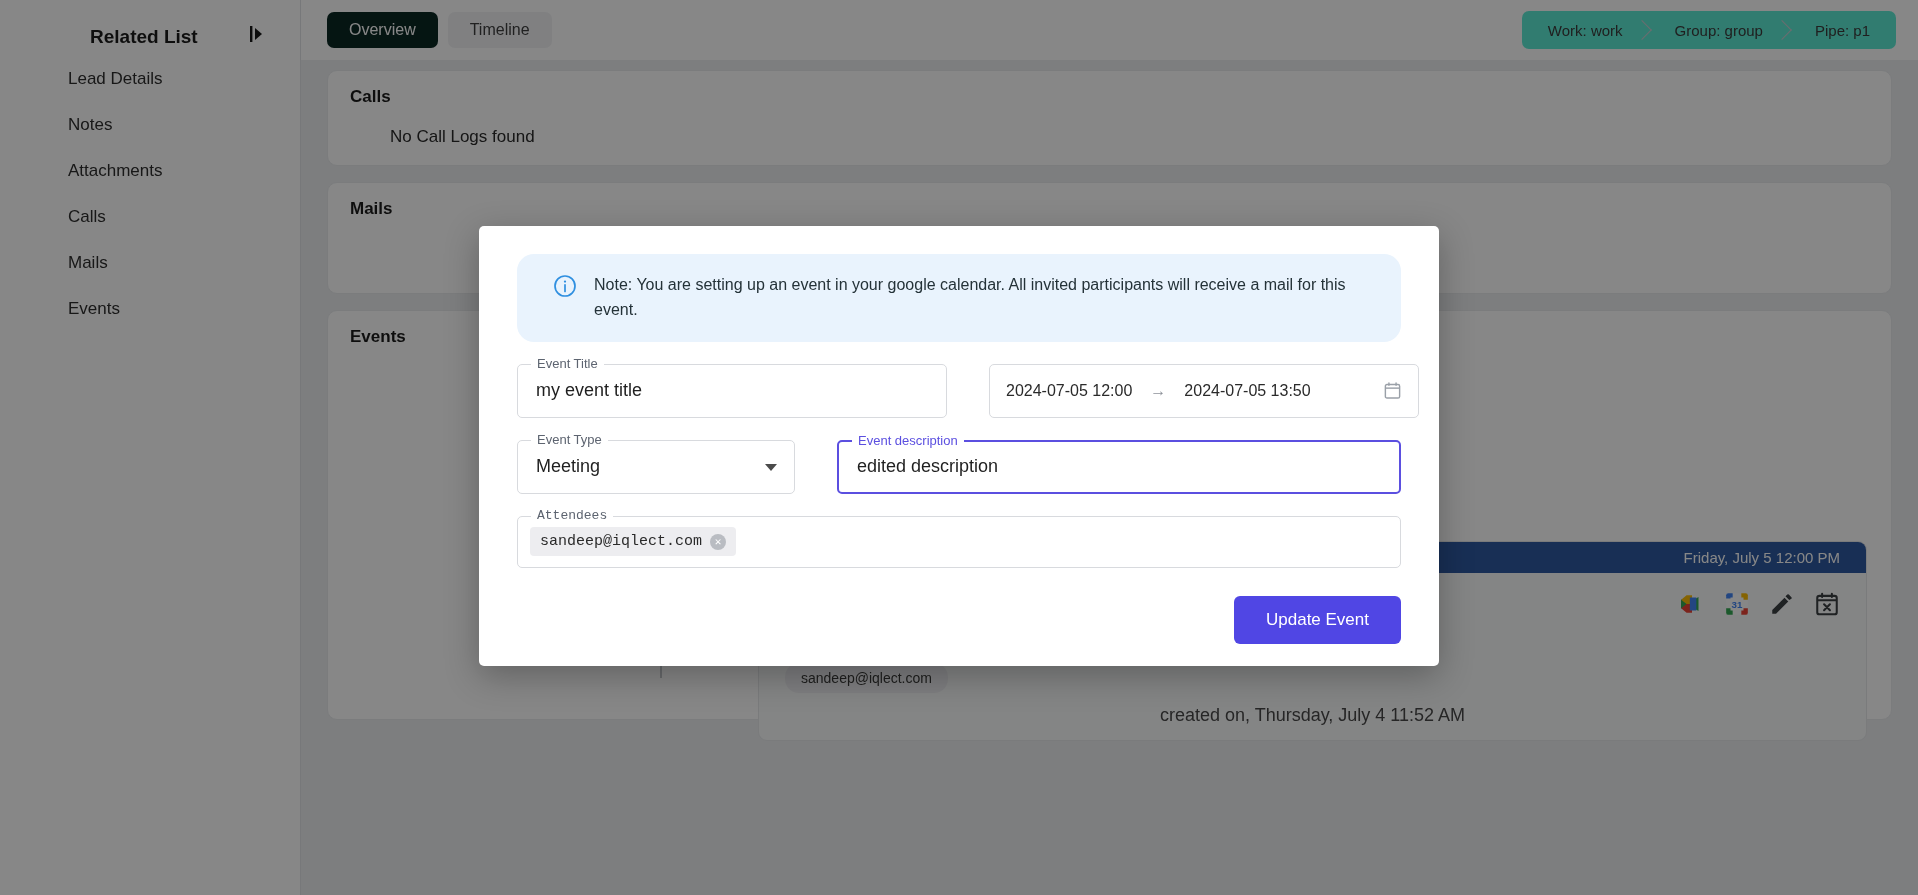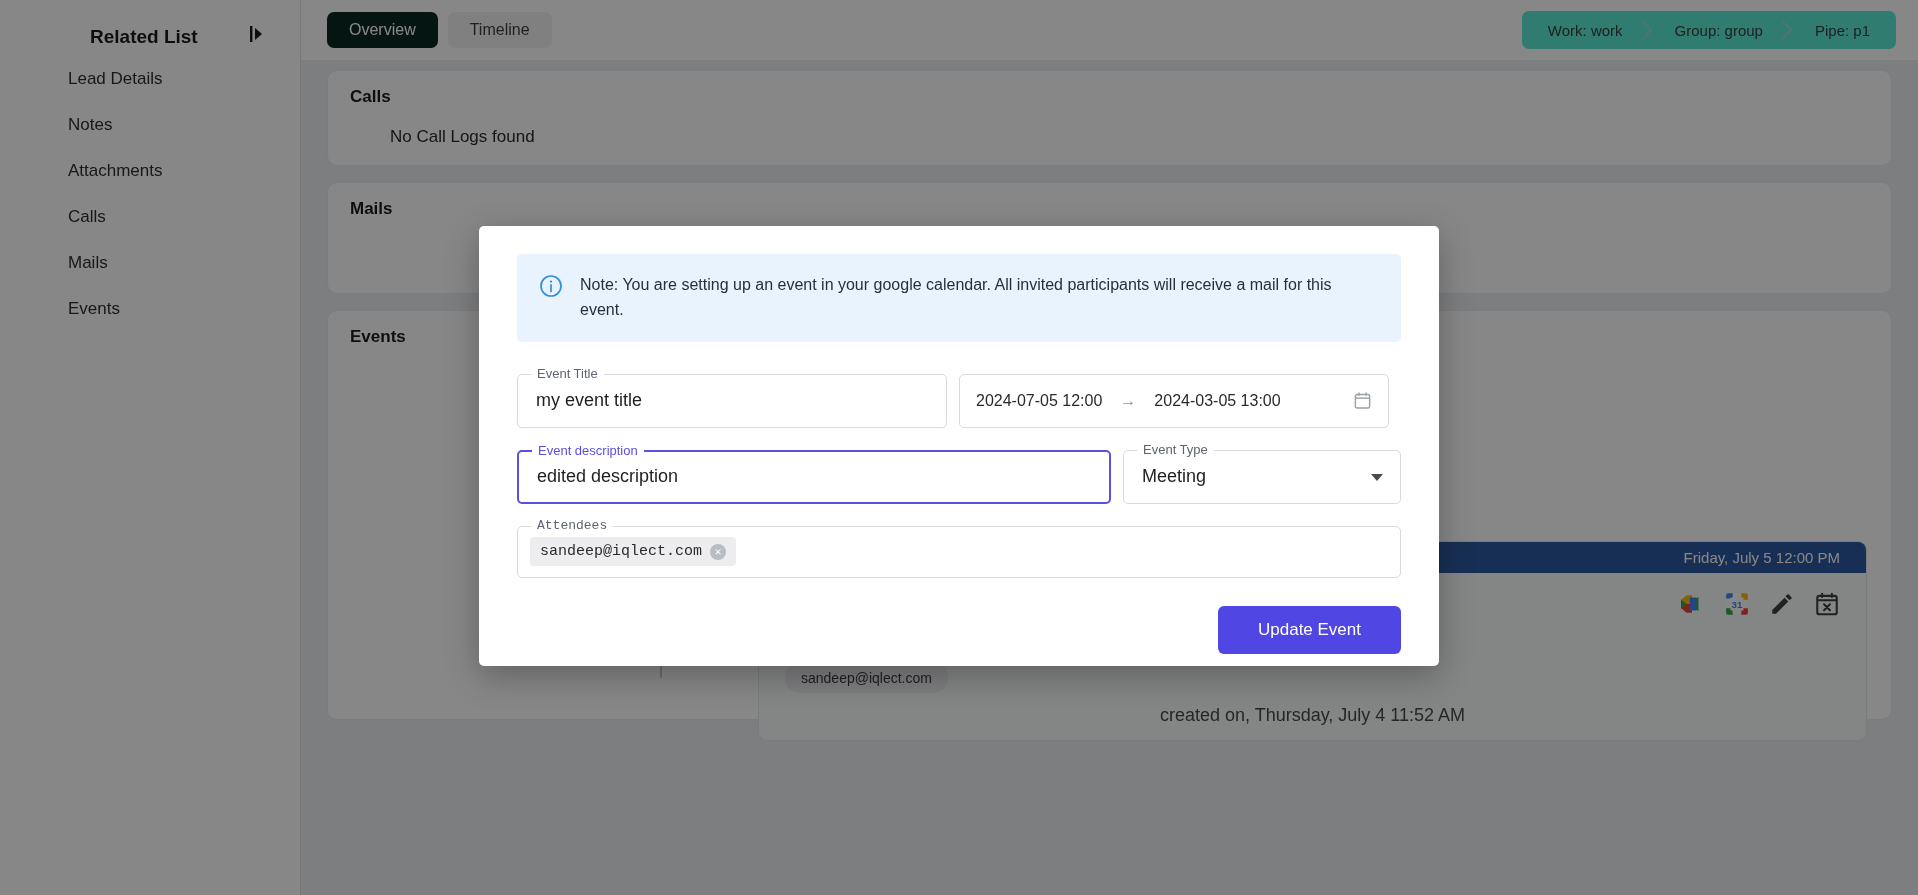--- a/index.html
+++ b/index.html
@@ -149,27 +149,27 @@
   
   .modal {
     position: absolute; left: 479px; top: 226px;
     width: 960px; height: 440px;
     background: #ffffff; border-radius: 5px;
     z-index: 60;
     padding: 28px 38px;
     box-shadow: 0 10px 34px rgba(0,0,0,0.28);
   }
   .note {
-    background: #e9f3fd; border-radius: 5px;
+    background: #e9f3fd; border-radius: 17px;
     display: flex; gap: 17px; align-items: flex-start;
-    padding: 19px 22px; margin-bottom: 32px;
+    padding: 19px 36px; margin-bottom: 22px;
   }
   .note-text { font-size: 16px; line-height: 1.55; color: #243238; max-width: 830px; }
 
-  .row { display: flex; gap: 12px; margin-bottom: 22px; }
+  .row { display: flex; gap: 42px; margin-bottom: 22px; }
 
   .field {
     position: relative; border: 1px solid #d8dade; border-radius: 5px;
     height: 54px; background: #ffffff;
   }
   .field.focused { border: 2px solid #5b4fe0; }
   .field-label {
     position: absolute; top: -9px; left: 13px;
     background: #ffffff; padding: 0 6px;
     font-size: 13px; color: #5d6470;
@@ -205,21 +205,21 @@
     width: 16px; height: 16px; border-radius: 50%;
     background: #b9bcc2; color: #ffffff;
     font-size: 11px; line-height: 16px; text-align: center;
     cursor: pointer;
   }
   .modal-footer { display: flex; justify-content: flex-end; margin-top: 28px; }
   .btn-primary {
     background: #5046e4; color: #ffffff;
     font-size: 17px; font-family: inherit;
     border: none; border-radius: 6px;
-    padding: 14px 40px; cursor: pointer;
+    padding: 14px 32px; cursor: pointer;
   }
 </style>
 </head>
 <body>
 
 <div id="app">
 
   <div class="page">
 
     <div class="sidebar">
@@ -330,41 +330,41 @@
 
     <div class="row">
       <div class="field f-title">
         <span class="field-label">Event Title</span>
         <div class="field-value" placeholder="Event Title">my event title</div>
       </div>
 
       <div class="field f-date">
         <span class="date-seg">2024-07-05 12:00</span>
         <span class="date-arrow">→</span>
-        <span class="date-seg">2024-03-05 13:00</span>
+        <span class="date-seg">2024-07-05 13:50</span>
         <span class="date-cal">
           <svg width="19" height="19" viewBox="0 0 24 24">
             <rect x="3" y="4.5" width="18" height="17" rx="2" fill="none" stroke="#9aa0a8" stroke-width="1.8"></rect>
             <path d="M3 9h18" stroke="#9aa0a8" stroke-width="1.8"></path>
             <path d="M7.5 2.5v3M16.5 2.5v3" stroke="#9aa0a8" stroke-width="1.8" stroke-linecap="round"></path>
           </svg>
         </span>
       </div>
     </div>
 
     <div class="row">
-      <div class="field focused f-desc">
-        <span class="field-label">Event description</span>
-        <div class="field-value" placeholder="Event description">edited description</div>
-      </div>
-
       <div class="field f-type">
         <span class="field-label">Event Type</span>
         <div class="field-value">Meeting</div>
         <span class="caret"></span>
+      </div>
+
+      <div class="field focused f-desc">
+        <span class="field-label">Event description</span>
+        <div class="field-value" placeholder="Event description">edited description</div>
       </div>
     </div>
 
     <div class="row">
       <div class="field f-attendees">
         <span class="field-label">Attendees</span>
         <div class="field-value">
           <span class="chip">
             <span>sandeep@iqlect.com</span>
             <span class="chip-x">✕</span>

